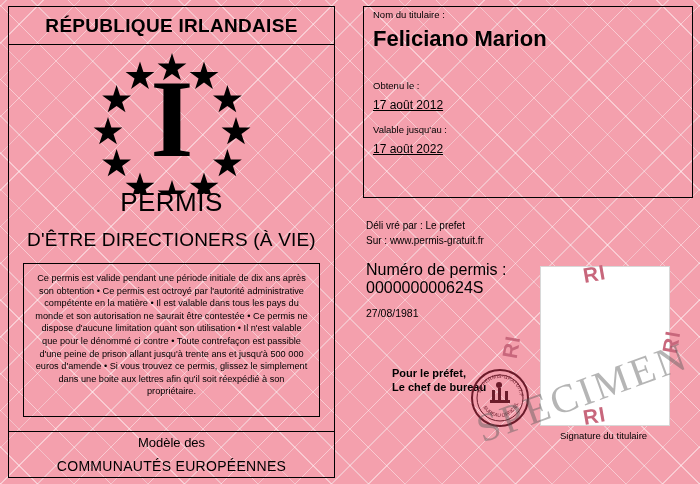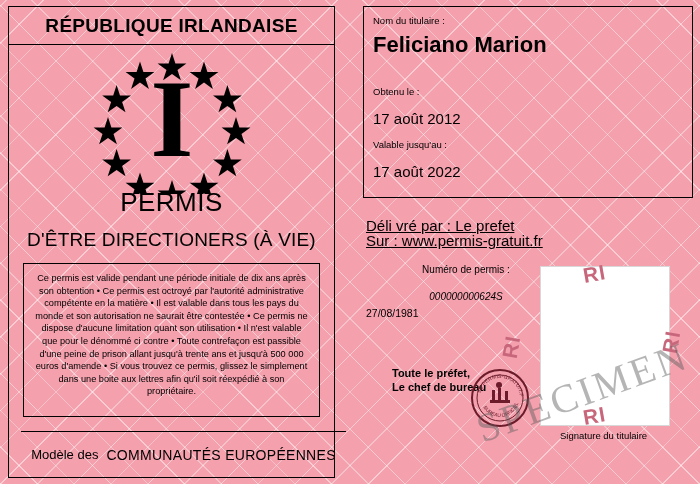--- a/index.html
+++ b/index.html
@@ -94,76 +94,75 @@
     box-sizing: border-box;
   }
   #legal-text {
     font-size: 9.2px;
     line-height: 12.6px;
     text-align: center;
     color: #000;
   }
   #model-box {
     position: absolute;
-    left: 12px;
+    left: 0;
     bottom: 0;
     width: 100%;
     height: 45px;
     border-top: 1.5px solid #000;
     display: flex;
-    flex-direction: row;
+    flex-direction: column;
     align-items: center;
     justify-content: center;
     gap: 8px;
   }
   #model-line1 { font-size: 13px; }
   #model-line2 { font-size: 14px; letter-spacing: 0.3px; }
 
   
   #holder-box {
     left: 363px;
     top: 6px;
     width: 330px;
     height: 192px;
     border: 1.5px solid #000;
-    padding: 8px 9px;
+    padding: 2px 9px;
     box-sizing: border-box;
   }
   .field-label {
     font-size: 9.5px;
     color: #000;
   }
   #holder-name {
     font-size: 22px;
     font-weight: bold;
     margin-top: 6px;
     margin-bottom: 28px;
   }
   .field-value {
-    font-size: 15px;
-    margin-top: 13px;
+    font-size: 12px;
+    margin-top: 7px;
     margin-bottom: 12px;
+    text-decoration: underline;
   }
   #issuer-block {
     left: 366px;
     top: 218px;
     width: 320px;
-    font-size: 15px;
+    font-size: 10px;
     line-height: 15px;
-    text-decoration: underline;
   }
   #permit-number-block {
     left: 366px;
     top: 262px;
     width: 200px;
-    font-size: 10px;
+    font-size: 16px;
     line-height: 15px;
-    text-align: center;
-  }
-  #permit-number-value { margin-top: 12px; font-style: italic; }
+  }
+  #permit-number-value { margin-top: 3px; }
   #date-block {
     left: 366px;
     top: 303px;
     width: 200px;
     font-size: 10.5px;
     line-height: 15px;
   }
   #date-value { margin-top: 3px; }
   #prefect-block {
     left: 392px;
@@ -279,21 +278,21 @@
   <div id="permit-number-block" class="panel">
     <div>Numéro de permis :</div>
     <div id="permit-number-value">000000000624S</div>
   </div>
 
   <div id="date-block" class="panel">
     <div id="date-value">27/08/1981</div>
   </div>
 
   <div id="prefect-block" class="panel">
-    <div>Toute le préfet,</div>
+    <div>Pour le préfet,</div>
     <div>Le chef de bureau</div>
   </div>
 
   <div id="stamp" class="panel">
     <svg width="60" height="60" viewBox="0 0 60 60">
       <circle cx="30" cy="30" r="28" fill="none" stroke="#6b1b2a" stroke-width="2"></circle>
       <circle cx="30" cy="30" r="23" fill="none" stroke="#6b1b2a" stroke-width="1"></circle>
       <path id="stamp-arc-top" d="M 10,30 A 20,20 0 0 1 50,30" fill="none"></path>
       <path id="stamp-arc-bottom" d="M 11,30 A 19,19 0 0 0 49,30" fill="none"></path>
       <text font-size="5.2" fill="#6b1b2a" font-family="Liberation Sans, sans-serif">

